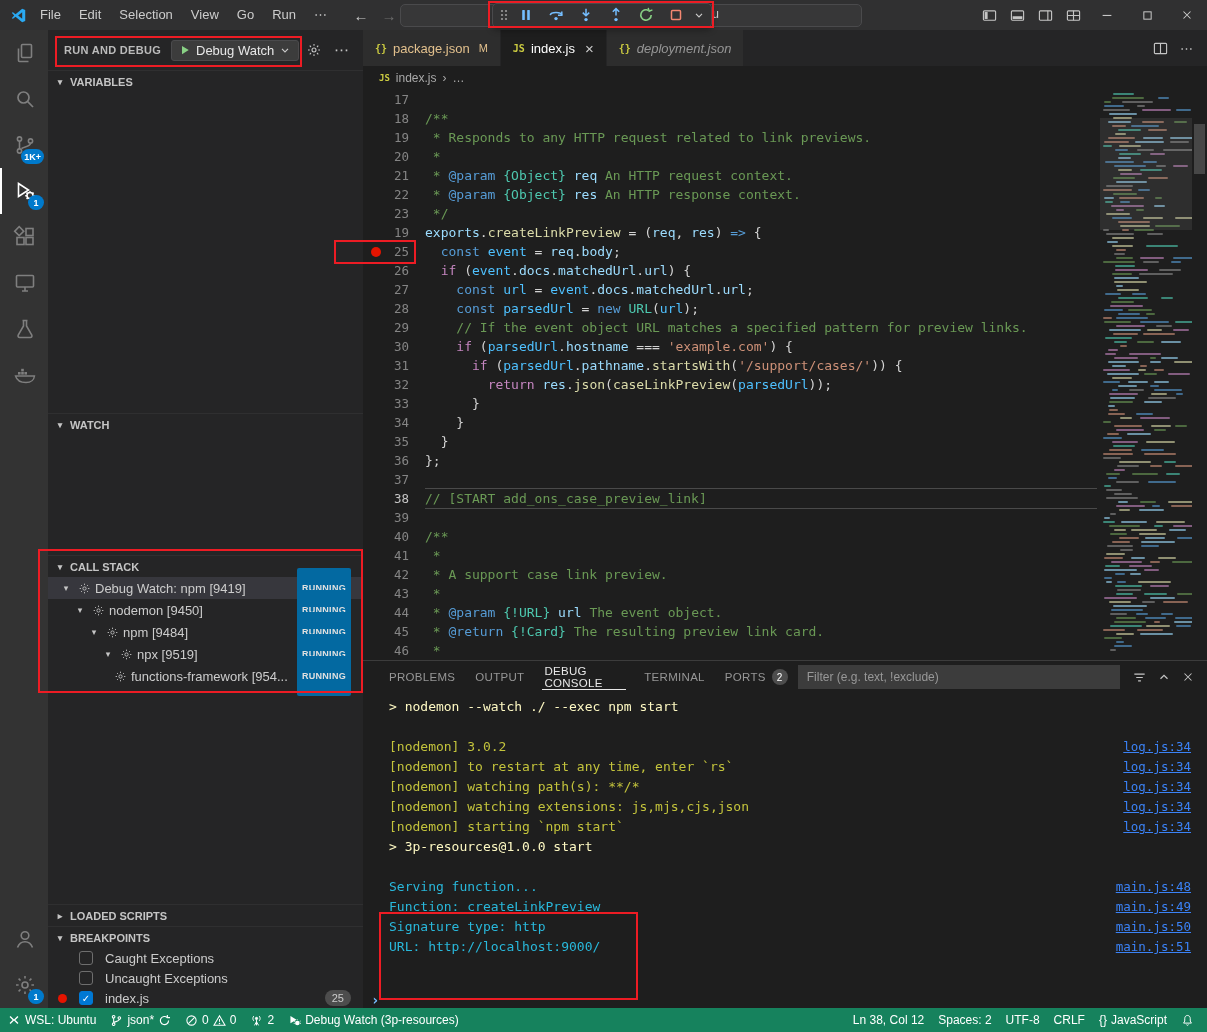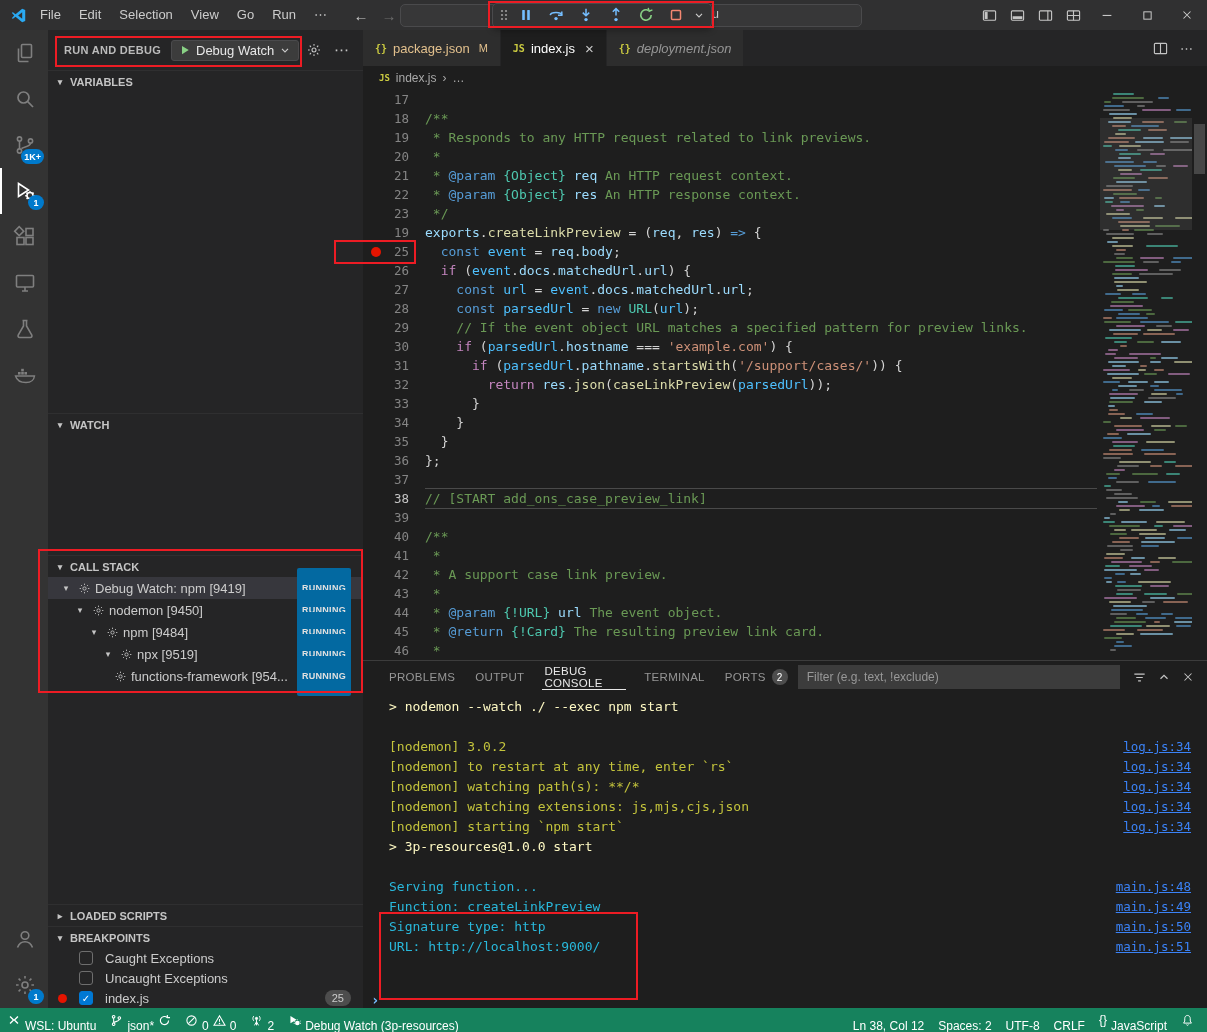--- a/index.html
+++ b/index.html
@@ -95,21 +95,21 @@
 .console{flex:1;padding:4px 0 0 26px;font-family:"DejaVu Sans Mono",monospace;font-size:13px;overflow:hidden}
 .console-line{display:flex;height:20px;line-height:20px;padding-right:16px}
 .cl-text{white-space:pre}
 .c-cmd{color:#fef9c3}.c-warn{color:#c3c33c}.c-info{color:#29b8db}.c-def{color:#ccc}
 .cl-link{color:#3b82f6;text-decoration:underline;font-size:12.5px}
 .console-prompt{color:#75beff;font-weight:700;font-size:14px;padding-left:8px;font-family:"DejaVu Sans Mono",monospace}
 
 .statusbar{height:24px;flex:0 0 24px;display:flex;align-items:center;color:#fff;font-size:12px}
 .sb-left,.sb-right{display:flex;align-items:center;height:24px}
 .sb-right{margin-left:auto;padding-right:6px}
-.st-item{display:flex;gap:4px;padding:11px 7px;height:24px;white-space:nowrap}
+.st-item{display:flex;align-items:center;gap:4px;padding:0 7px;height:24px;white-space:nowrap}
 .st-item .icn{display:flex;align-items:center}
 
 .annotation{position:absolute;border:2px solid #ed1c24;z-index:60;pointer-events:none}
 .icn{display:inline-flex;align-items:center;justify-content:center}
 </style>
 </head>
 <body>
 
 <div id="app">
 

